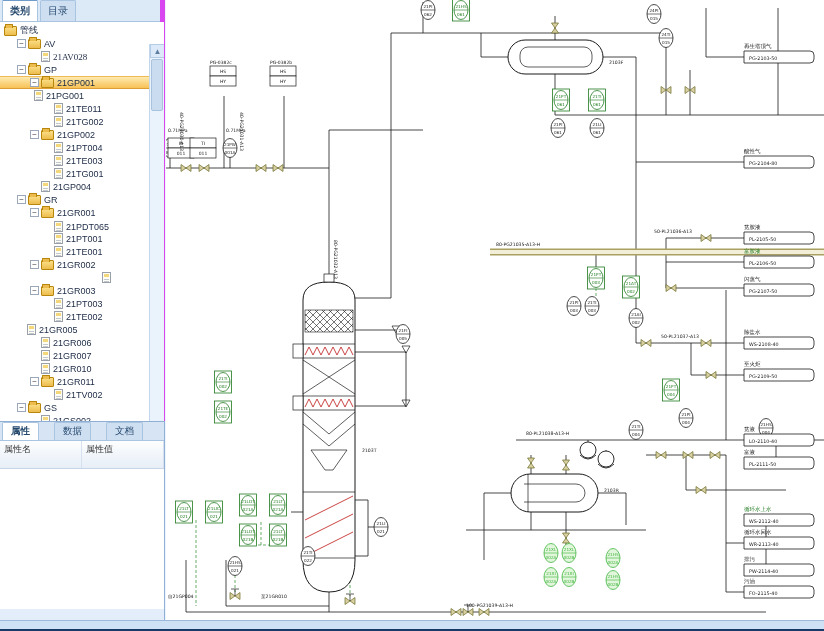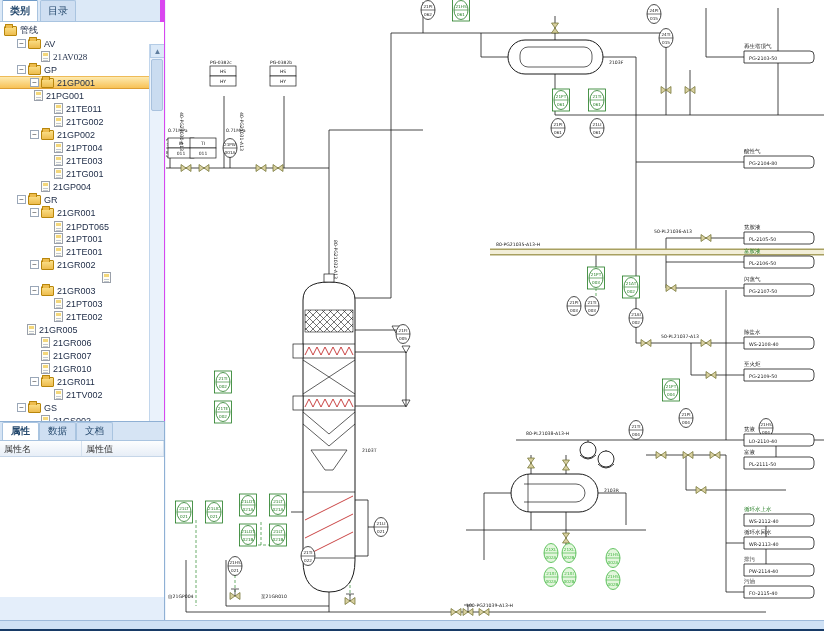--- a/index.html
+++ b/index.html
@@ -23,23 +23,23 @@
   .leafic:before { content:""; position:absolute; left:1px; top:1px; width:5px; height:3px; background:#f4d77a; }
   .leafic:after { content:""; position:absolute; left:1px; top:6px; width:5px; height:1px; background:#c3c8d0; box-shadow:0 2px 0 #c3c8d0; }
 
   .vscroll { position:absolute; right:0; top:22px; width:15px; height:421px; background:#eaf2fb; border-left:1px solid #c2d6ec; }
   .varrow { width:15px; height:14px; background:#dbe9f8; border:1px solid #b4cce6; color:#5f7d9e; font-size:8px; text-align:center; line-height:13px; }
   .vthumb { position:absolute; top:15px; left:1px; width:12px; height:52px; background:#cadcf0; border:1px solid #a9c2de; border-radius:2px; }
 
   
   .props { position:absolute; left:0; top:443px; width:165px; height:177px; background:#e4eefa; border-top:1px solid #8fb0d4; border-right:1px solid #8fb0d4; }
   .ptabs { height:19px; background:#d6e4f4; display:flex; align-items:flex-end; padding-left:2px; border-bottom:1px solid #a9c4e0; }
-  .ptab { font-size:9.5px; color:#25496d; padding:2px 8px; margin-right:0; border:1px solid #a9c4e0; border-bottom:none; background:#cfdff2; border-radius:2px 2px 0 0; }
+  .ptab { font-size:9.5px; color:#25496d; padding:2px 8px; margin-right:15px; border:1px solid #a9c4e0; border-bottom:none; background:#cfdff2; border-radius:2px 2px 0 0; }
   .ptab.active { background:#fff; font-weight:bold; }
-  .phead { height:16px; display:flex; background:linear-gradient(#fdfefe,#e7eef7); border-bottom:1px solid #c6d6e8; }
+  .phead { height:28px; display:flex; background:linear-gradient(#fdfefe,#e7eef7); border-bottom:1px solid #c6d6e8; }
   .phcell { font-size:9px; color:#333; padding:2px 4px; width:50%; border-right:1px solid #d5e1ee; }
   .pbody { height:140px; background:#fff; }
 
   
   .statusbar { position:absolute; left:0; top:620px; width:824px; height:11px; background:#cfe1f5; border-top:1px solid #9db9da; }
   .statusbar:after { content:""; position:absolute; left:0; bottom:0; width:100%; height:2px; background:#173a66; }
 
   
   .main { position:absolute; left:166px; top:0; width:658px; height:620px; background:#fff; overflow:hidden; }
   svg text { font-family:"DejaVu Sans",sans-serif; }

